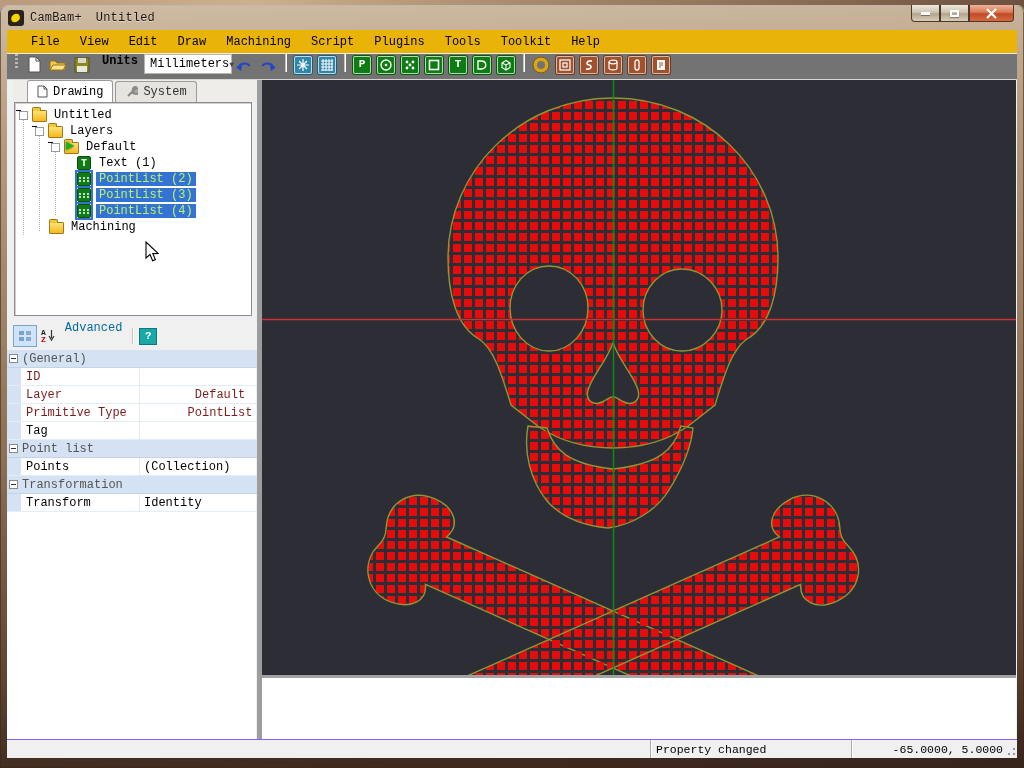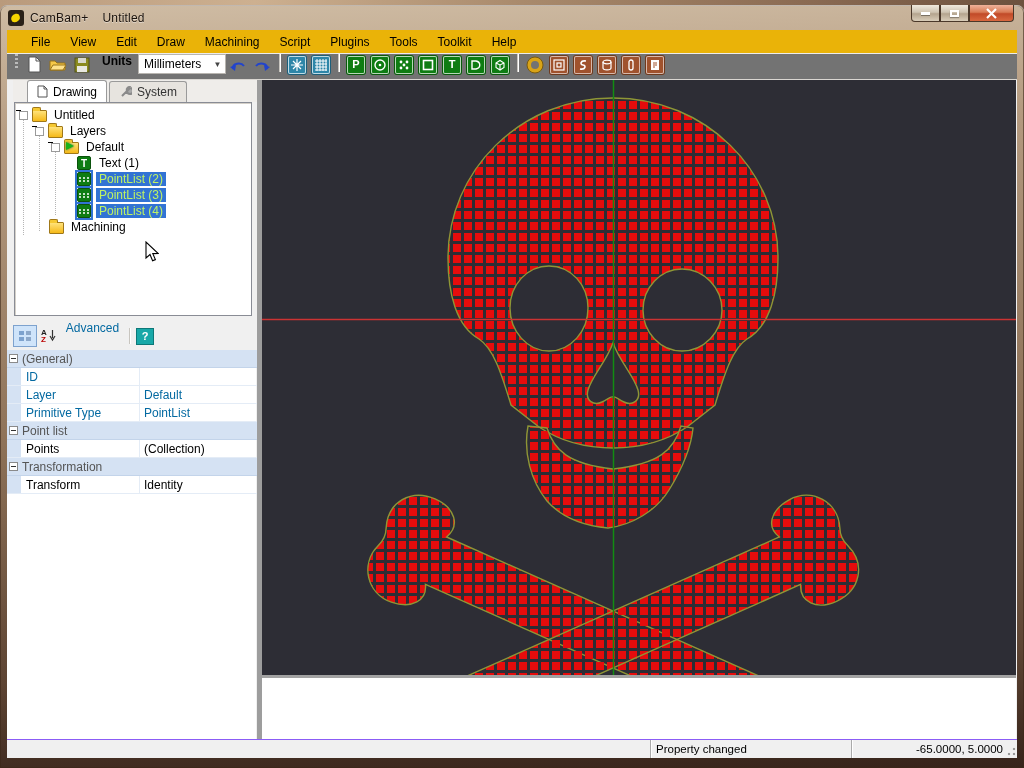--- a/index.html
+++ b/index.html
@@ -1,18 +1,18 @@
 <!DOCTYPE html>
 <html><head>
 <meta charset="utf-8">
 <style>
   html,body{margin:0;padding:0;background:#222;}
   *{box-sizing:border-box;}
   #screen{position:relative;width:1024px;height:768px;overflow:hidden;
-    font-family:Liberation Sans, sans-serif;font-size:12px;color:#000;}
+    font-family:Liberation Mono, monospace;font-size:12px;color:#000;}
   
   .desktop{position:absolute;inset:0;
     background:linear-gradient(100deg,#b99a7c 0%,#cdb090 22%,#a98a6c 45%,#8a6a52 70%,#5a4232 100%);}
   
   .frame{position:absolute;left:0;top:5px;width:1024px;height:763px;
     border-radius:7px 7px 0 0;
     background:linear-gradient(178deg,#cfbca4 0%,#b49a7f 18%,#8e7258 55%,#5d4433 85%,#36231a 100%);
     box-shadow:inset 0 1px 0 rgba(255,255,255,.55), inset 0 0 0 1px rgba(60,40,25,.6);}
   .titlebar{position:absolute;left:0;top:0;right:0;height:25px;display:flex;align-items:center;}
   .app-ico{width:16px;height:16px;margin:0 6px 0 8px;border-radius:3px;background:#2a2118;
@@ -89,21 +89,21 @@
   .adv{margin:0 8px 16px 6px;color:#0369a1;}
   .psep{width:1px;height:16px;background:#c8c5bf;box-shadow:1px 0 0 #fff;margin:0 6px 0 2px;}
   .helpbtn{width:18px;height:17px;background:#18a8a8;border:1px solid #0c7878;color:#fff;font-weight:bold;
     display:flex;align-items:center;justify-content:center;font-size:11px;}
   .pgrid{position:absolute;left:0;top:28px;width:289px;}
   .prow{position:relative;height:18px;display:flex;align-items:center;border-bottom:1px solid #e4ecf6;}
   .prow.catrow{background:#d5e2f3;border-bottom:1px solid #c3d4ea;color:#555;}
   .prow .indent{width:14px;align-self:stretch;flex:0 0 auto;background:#d5e2f3;}
   .prow .plabel{width:119px;padding-left:5px;flex:0 0 auto;border-right:1px solid #e4ecf6;align-self:stretch;display:flex;align-items:center;}
   .prow .pvalue{flex:1;padding-left:4px;}
-  .prow.ro .plabel,.prow.ro .pvalue{color:#0369a1;}
+  .prow.ro .plabel,.prow.ro .pvalue{color:#7f1d1d;text-align:center;}
   .catbox{position:relative;width:9px;height:9px;border:1px solid #8a8a8a;background:#fff;margin:0 4px 0 2px;flex:0 0 auto;}
   .catbox:before{content:"";position:absolute;left:1px;top:3px;width:5px;height:1px;background:#333;}
   
   .canvas{position:absolute;left:255px;top:50px;width:754px;height:595px;background:#2d2d35;}
   .canvas-edge{position:absolute;left:255px;top:645px;width:754px;height:3px;background:#a2a2a2;}
   .canvas-south{position:absolute;left:255px;top:648px;width:754px;height:61px;background:#fff;}
   
   .statusbar{position:absolute;left:0;top:709px;width:1010px;height:19px;background:#f0f0f0;
     border-top:1px solid #8b5cf6;display:flex;align-items:center;font-size:11.5px;}
   .sb-sec1{width:643px;align-self:stretch;}
@@ -454,20 +454,25 @@
           <div class="prow ro">
             <div class="indent"></div>
             <span class="plabel">Layer</span>
             <span class="pvalue">Default</span>
           </div>
           <div class="prow ro">
             <div class="indent"></div>
             <span class="plabel">Primitive Type</span>
             <span class="pvalue">PointList</span>
           </div>
+          <div class="prow">
+            <div class="indent"></div>
+            <span class="plabel">Tag</span>
+            <span class="pvalue"></span>
+          </div>
           <div class="prow catrow">
             <div class="catbox"></div>
             <span>Point list</span>
           </div>
           <div class="prow">
             <div class="indent"></div>
             <span class="plabel">Points</span>
             <span class="pvalue">(Collection)</span>
           </div>
           <div class="prow catrow">

